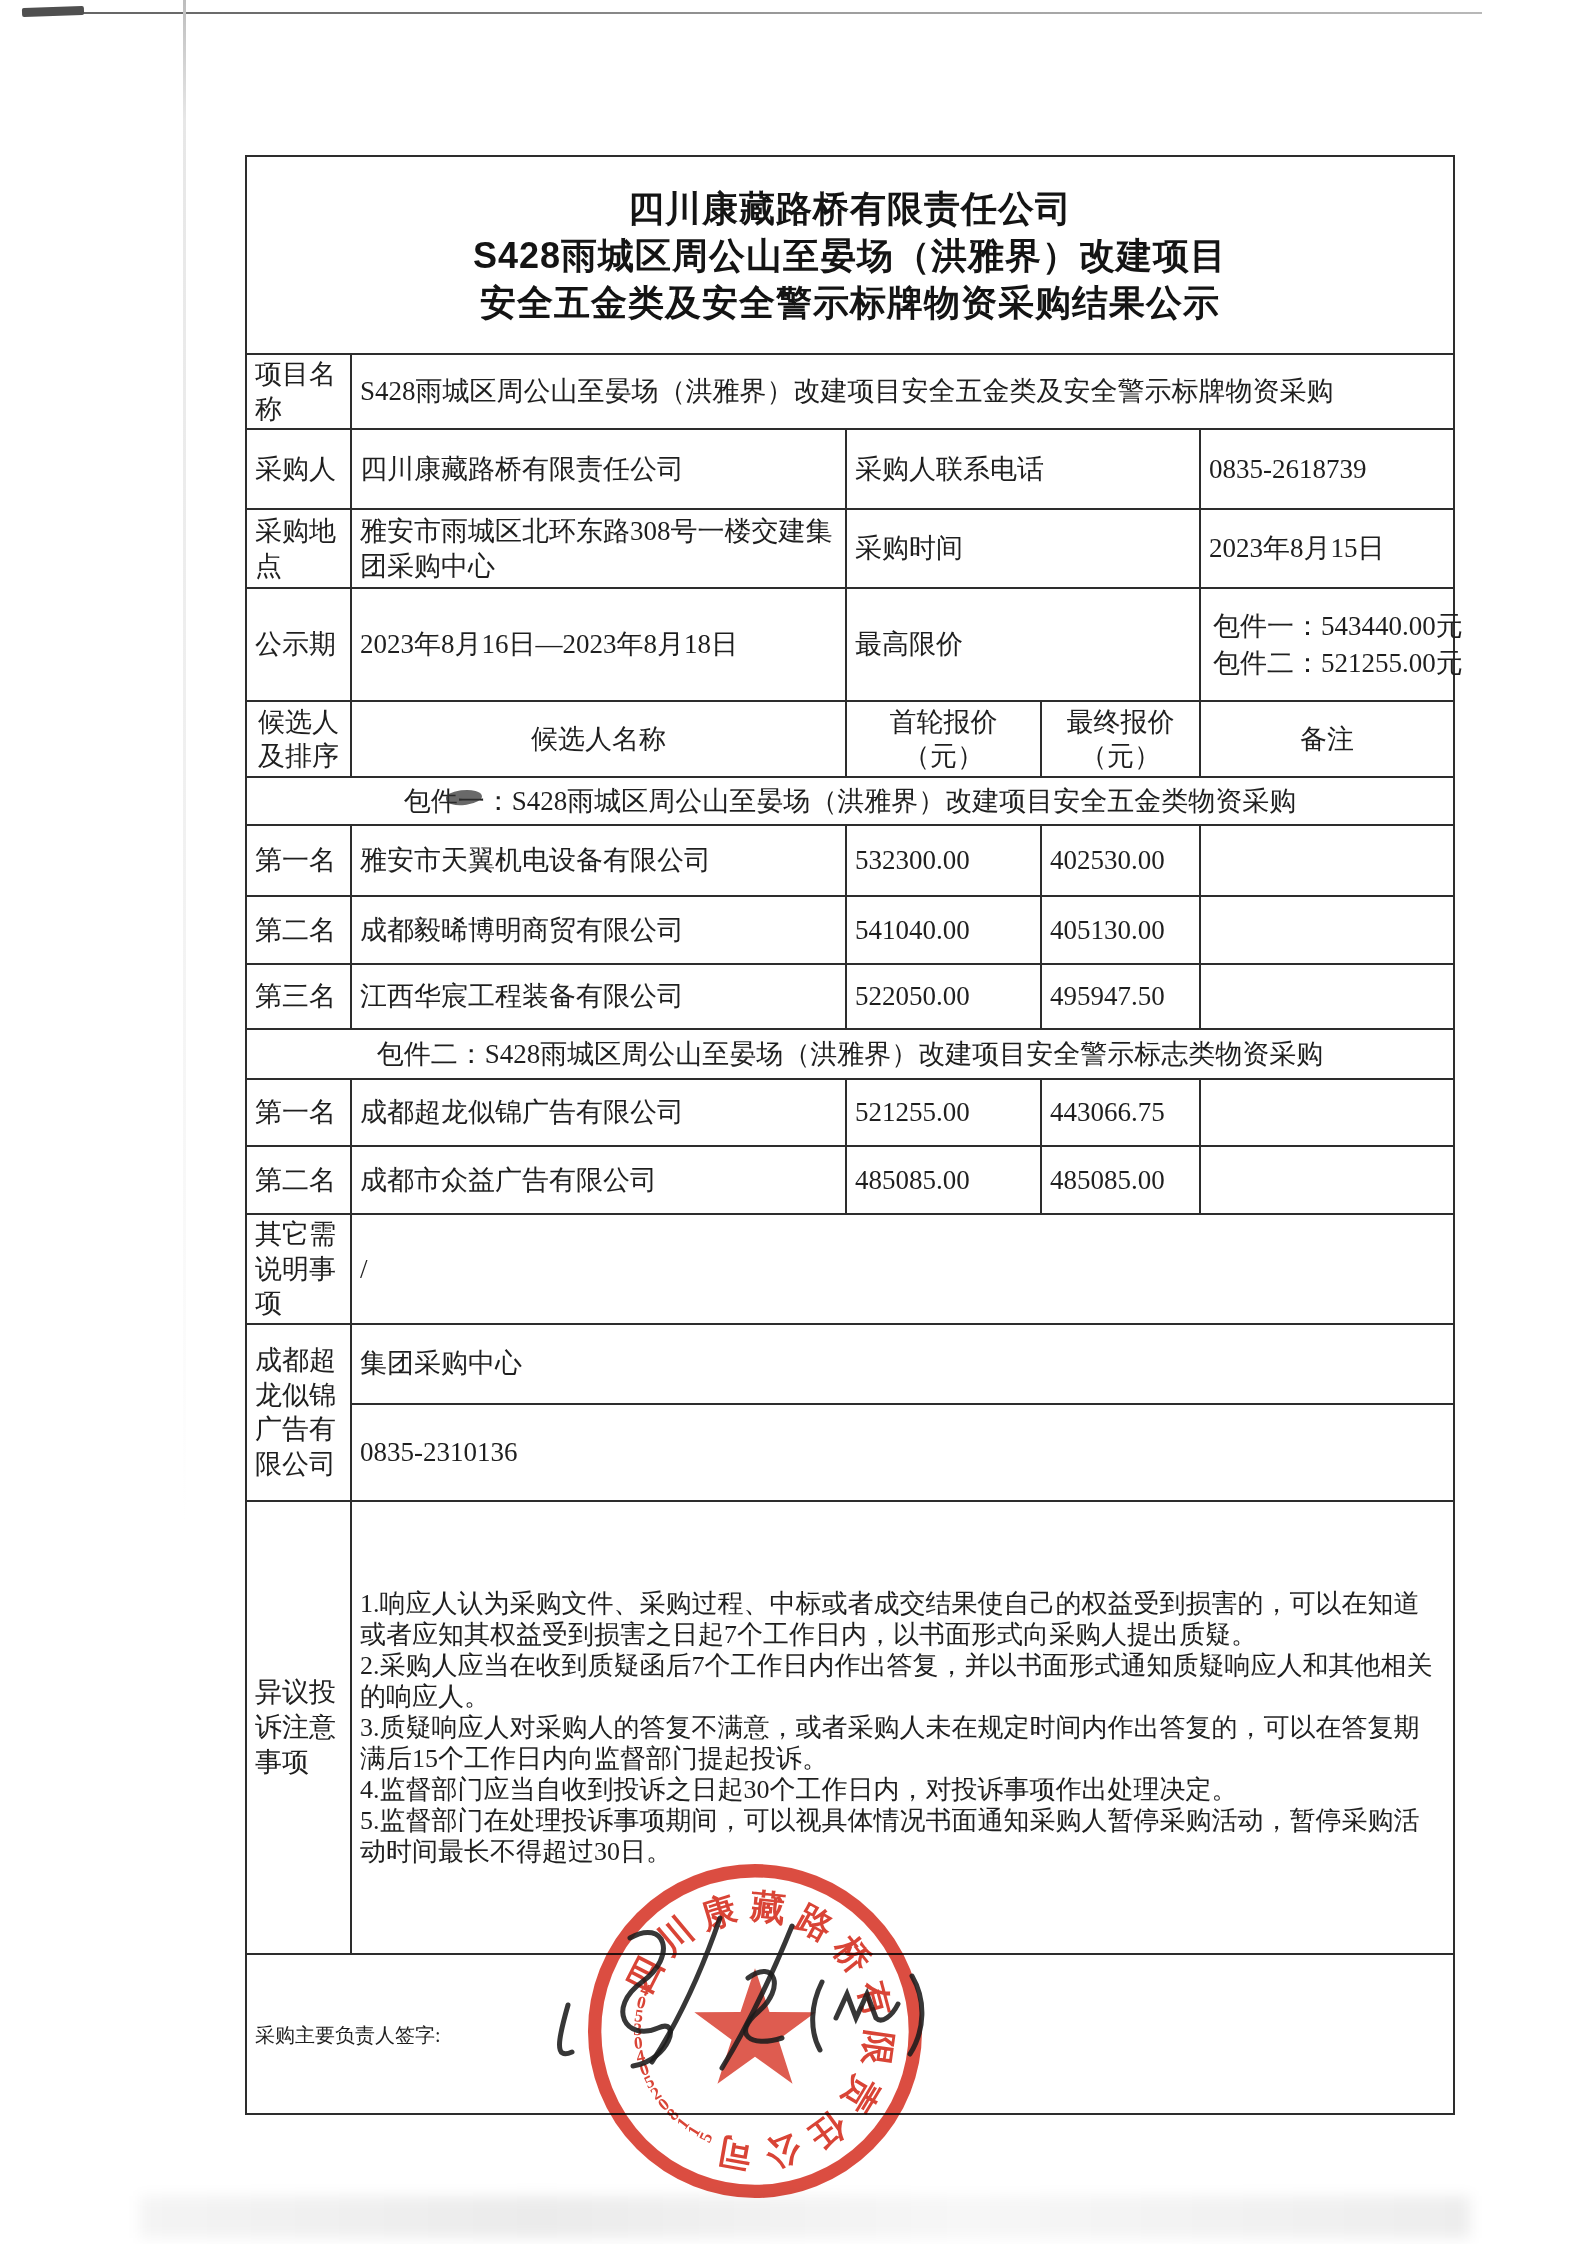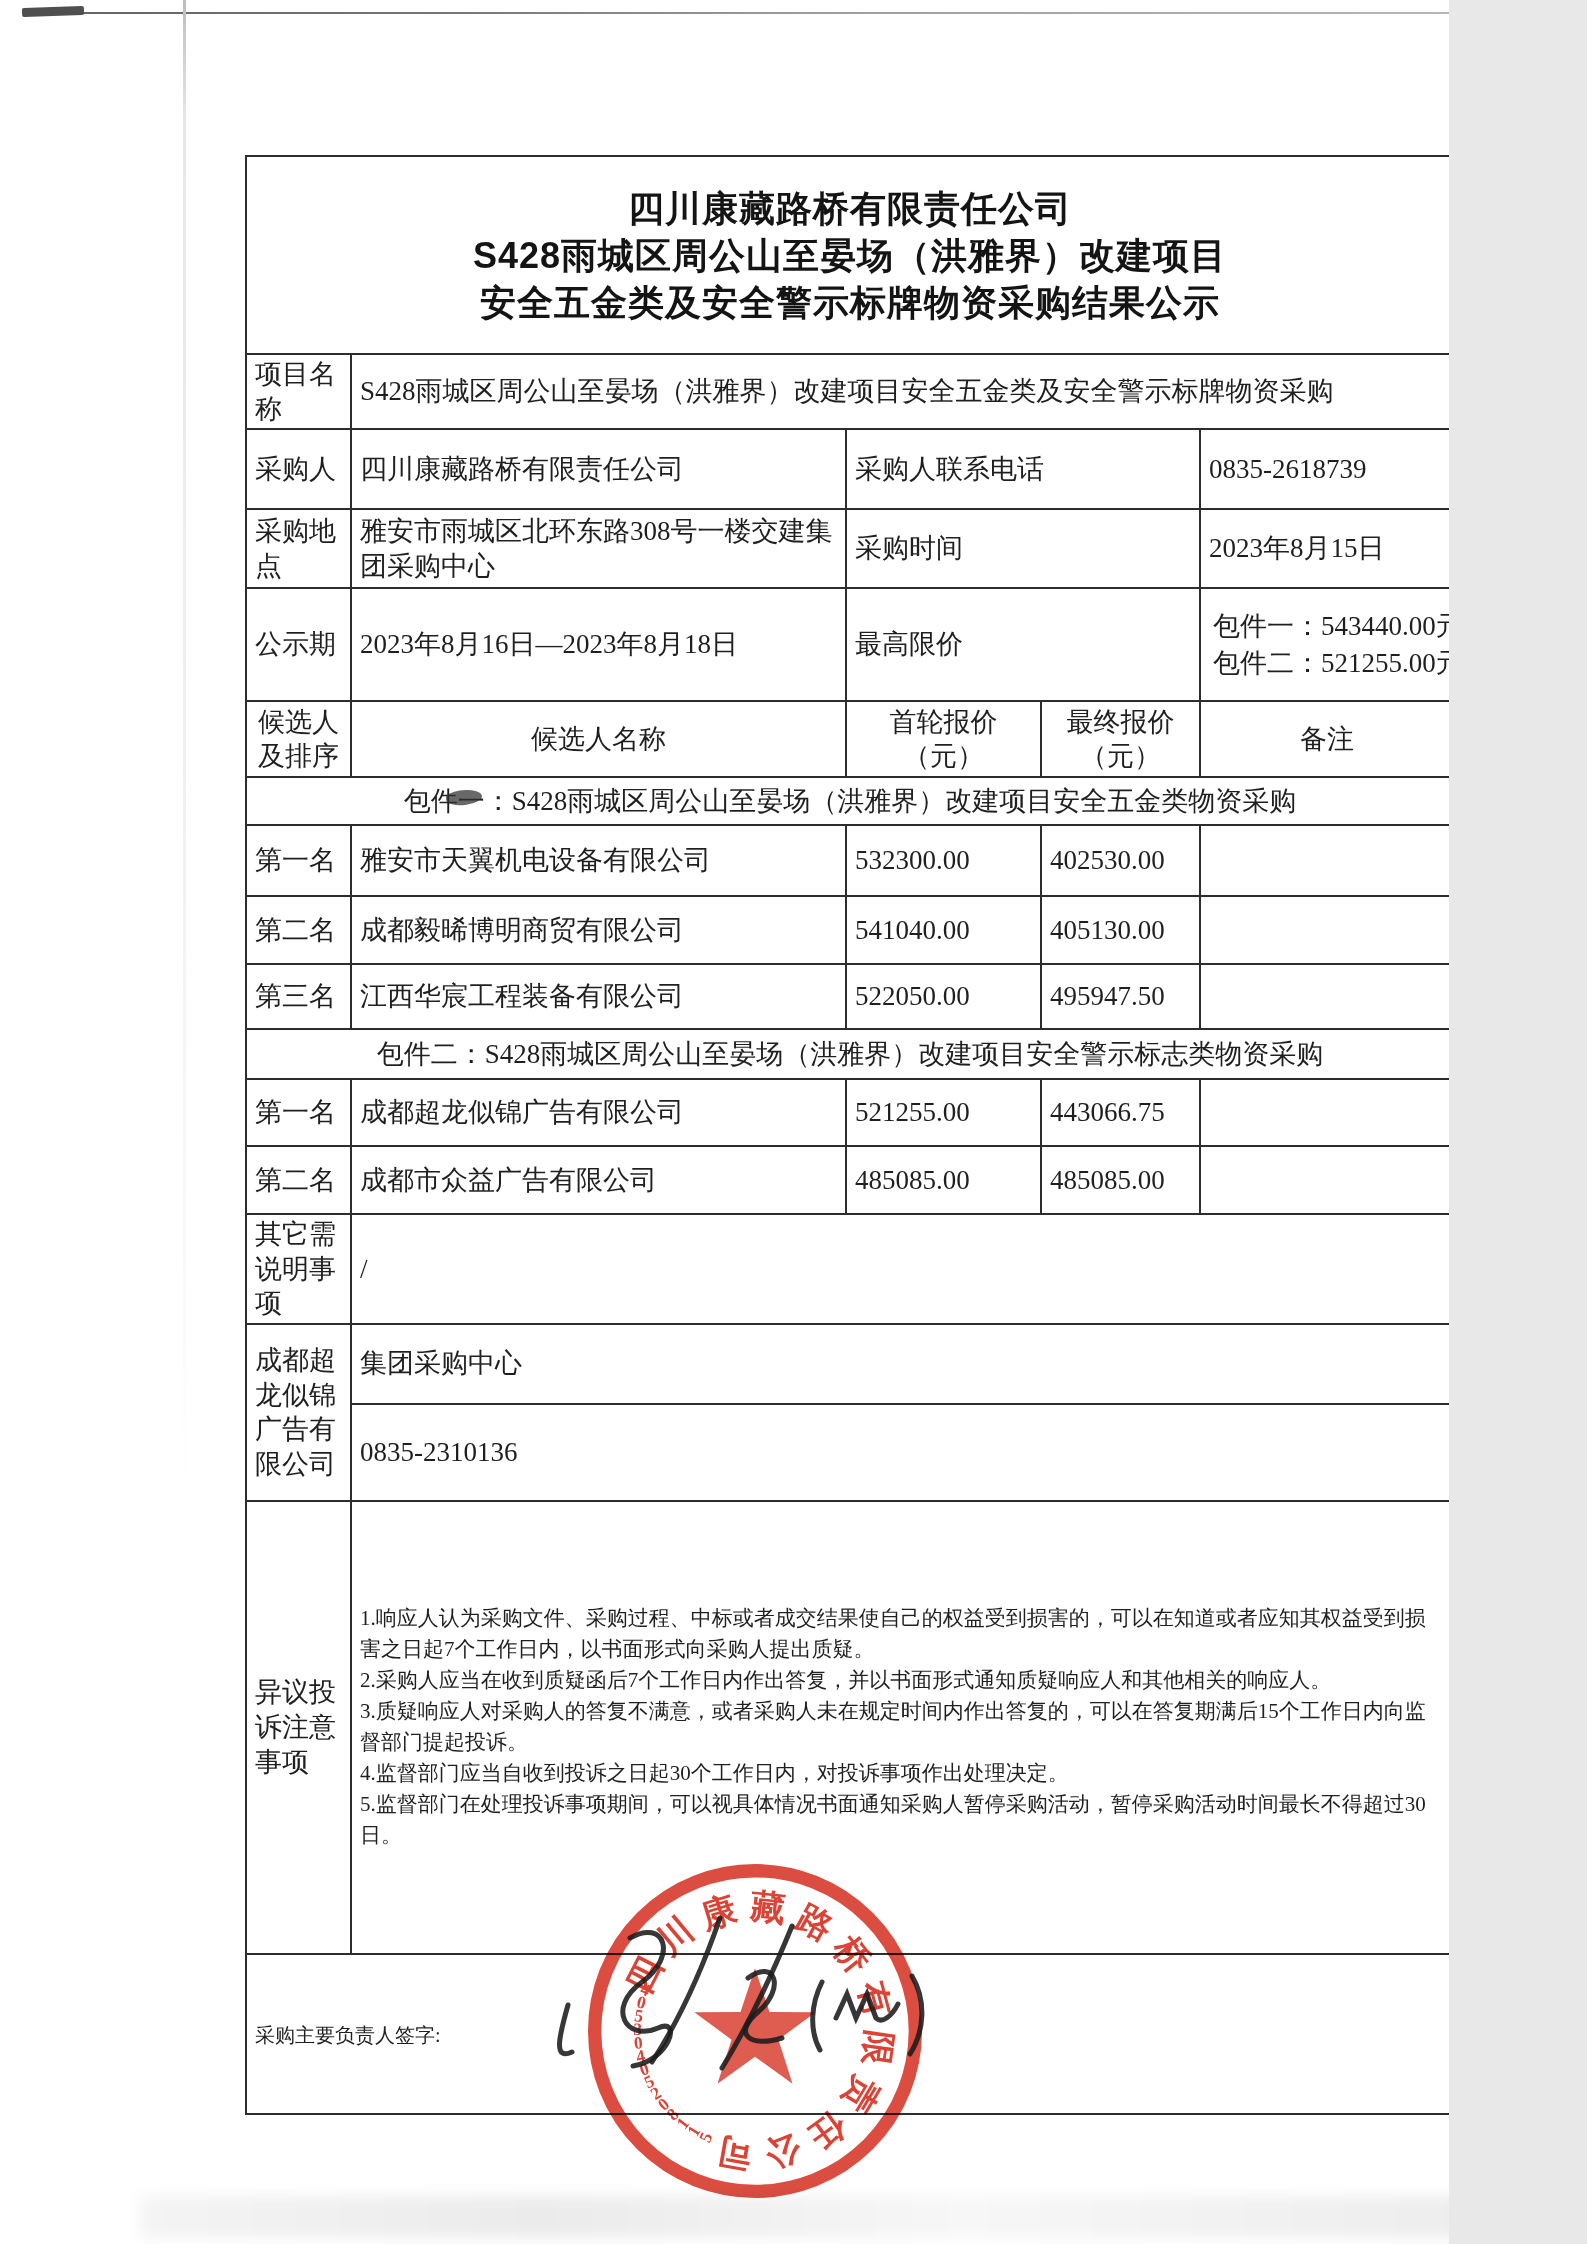--- a/index.html
+++ b/index.html
@@ -1,18 +1,18 @@
 <!DOCTYPE html>
 <html><head>
 <meta charset="utf-8">
 <style>
   html,body{margin:0;padding:0;background:#e8e8e8;}
   .page{
     position:relative;
-    width:1449px;height:2244px;
+    width:1587px;height:2244px;
     background:#ffffff;
     overflow:hidden;
     font-family:"Liberation Serif","DejaVu Serif",serif;
     color:#1f1f1f;
   }
   
   .scan-topline{position:absolute;left:30px;top:12px;width:1452px;height:2px;
     background:linear-gradient(90deg,#636363 0%,#757575 28%,#9e9e9e 55%,#b8b8b8 100%);}
   .scan-blob{position:absolute;left:22px;top:7px;width:62px;height:9px;background:#4f4f4f;
     transform:rotate(-2deg);border-radius:2px;}
@@ -30,21 +30,21 @@
     padding:2px 8px;vertical-align:middle;line-height:1.28;}
   td.lab{text-align:left;padding-left:10px;}
   td.ctr{}
   td.val-left{text-align:left;padding-left:12px;}
   .title-cell{text-align:center;vertical-align:middle;}
   .title-line{font-family:"Liberation Sans","DejaVu Sans",sans-serif;font-weight:700;
     font-size:36px;line-height:47px;color:#141414;letter-spacing:1px;}
   .hdr{text-align:center;}
   .banner{text-align:center;font-size:28px;padding:2px 4px;}
   .price-lines div{font-size:27px;line-height:37px;text-align:left;padding-left:4px;white-space:nowrap;}
-  .objection-cell p{margin:0;font-size:21px;line-height:31px;text-align:left;}
+  .objection-cell p{margin:0;font-size:26px;line-height:31px;text-align:left;}
   .objection-cell{padding:10px 12px 10px 12px;}
   .sig-row-cell{position:relative;text-align:left;padding-left:14px;}
   .sig-label{font-size:20px;}
   
   .stamp{position:absolute;left:570px;top:1845px;width:370px;height:370px;
     mix-blend-mode:multiply;opacity:.92;z-index:5;}
   .stamp-ch{fill:#d63425;text-anchor:middle;font-family:"Liberation Serif","DejaVu Serif",serif;font-weight:700;}
   .signature{position:absolute;left:530px;top:1890px;width:470px;height:215px;z-index:6;}
   .signature path{fill:none;stroke:#1b1b1b;stroke-width:5;stroke-linecap:round;opacity:.88;}
 </style>

